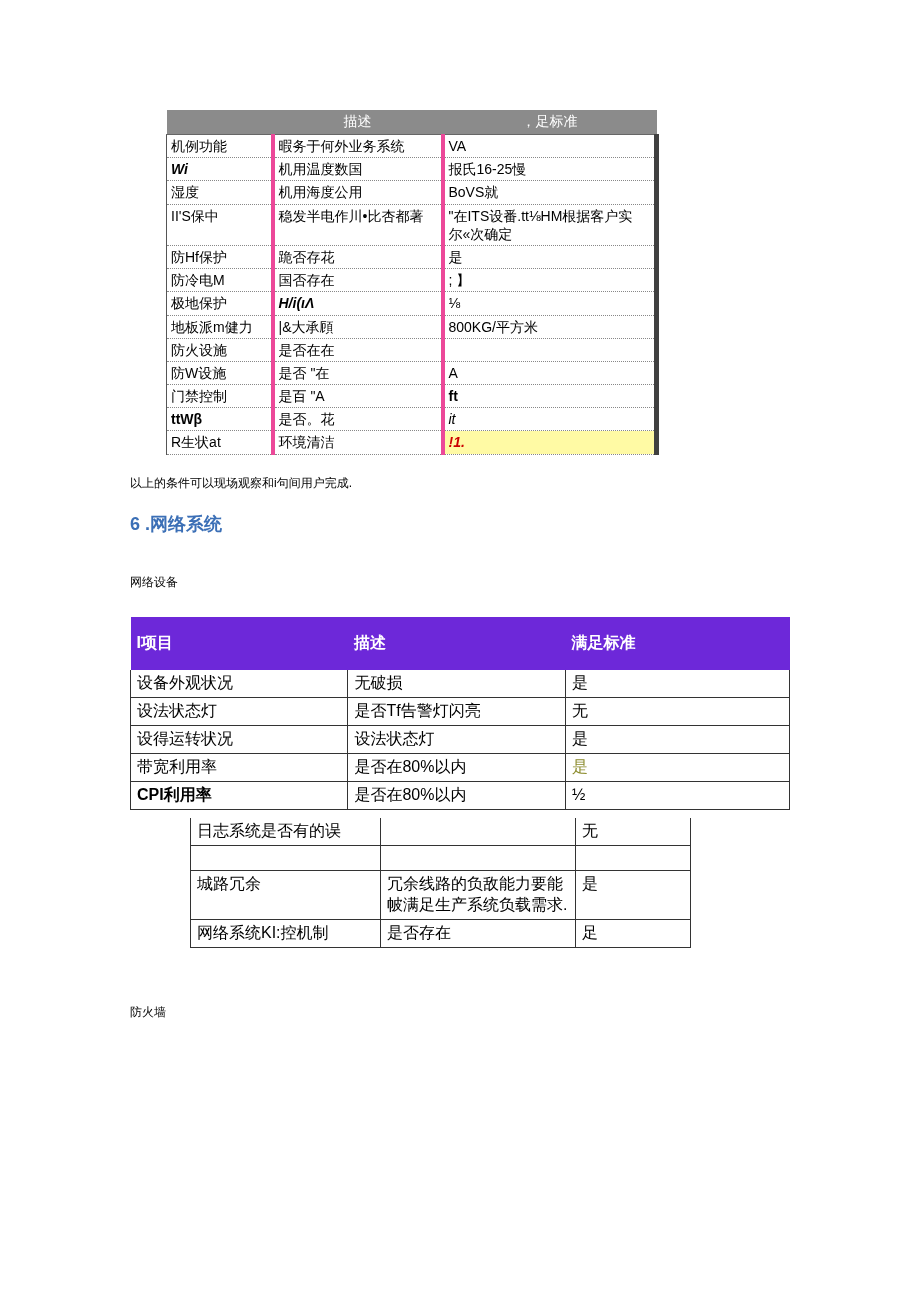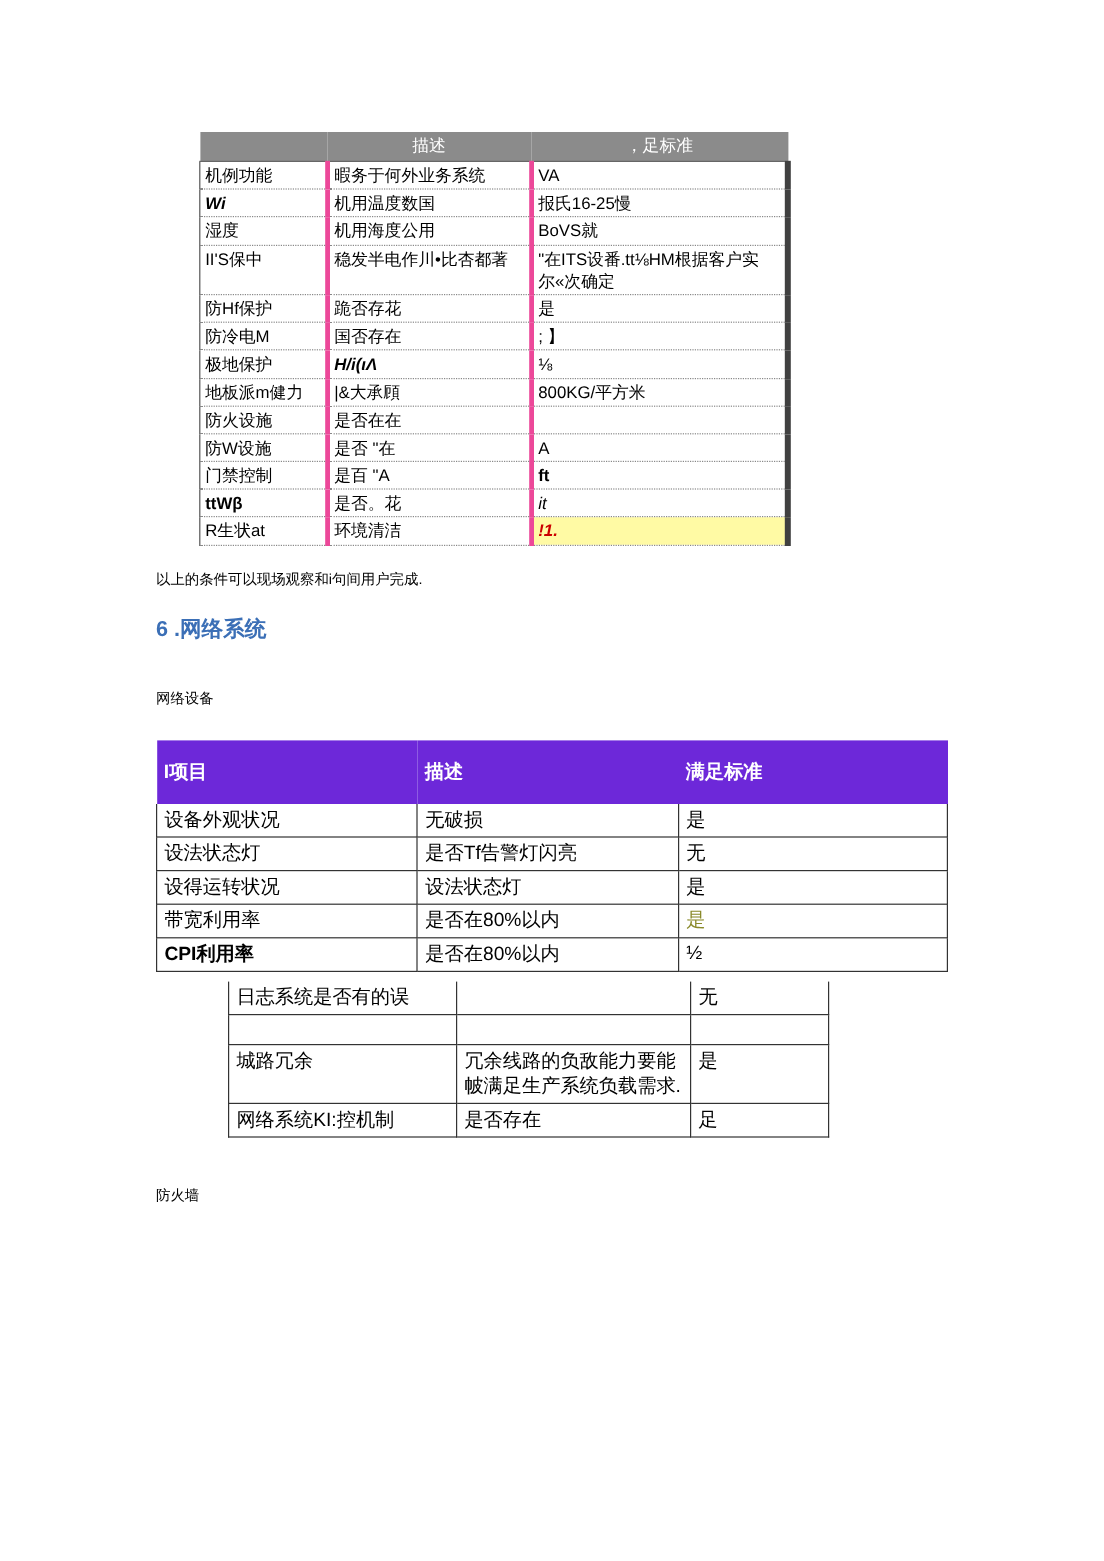--- a/index.html
+++ b/index.html
@@ -56,21 +56,21 @@
       font-size: 16px;
     }
     .table2 td {
       border-bottom: 1px solid #333;
       border-left: 1px solid #333;
       border-right: 1px solid #333;
       padding: 3px 6px;
       font-size: 16px;
     }
     .olive { color: #8a8a2a; }
-    .table3-wrap { margin-left: 60px; margin-top: 8px; margin-bottom: 40px; }
+    .table3-wrap { margin-left: 60px; margin-top: 8px; margin-bottom: 56px; }
     .table3 { width: 500px; }
     .table3 col.c0 { width: 190px; }
     .table3 col.c1 { width: 195px; }
     .table3 col.c2 { width: 115px; }
     .table3 td {
       border-bottom: 1px solid #333;
       border-left: 1px solid #333;
       border-right: 1px solid #333;
       padding: 3px 6px;
       font-size: 16px;

